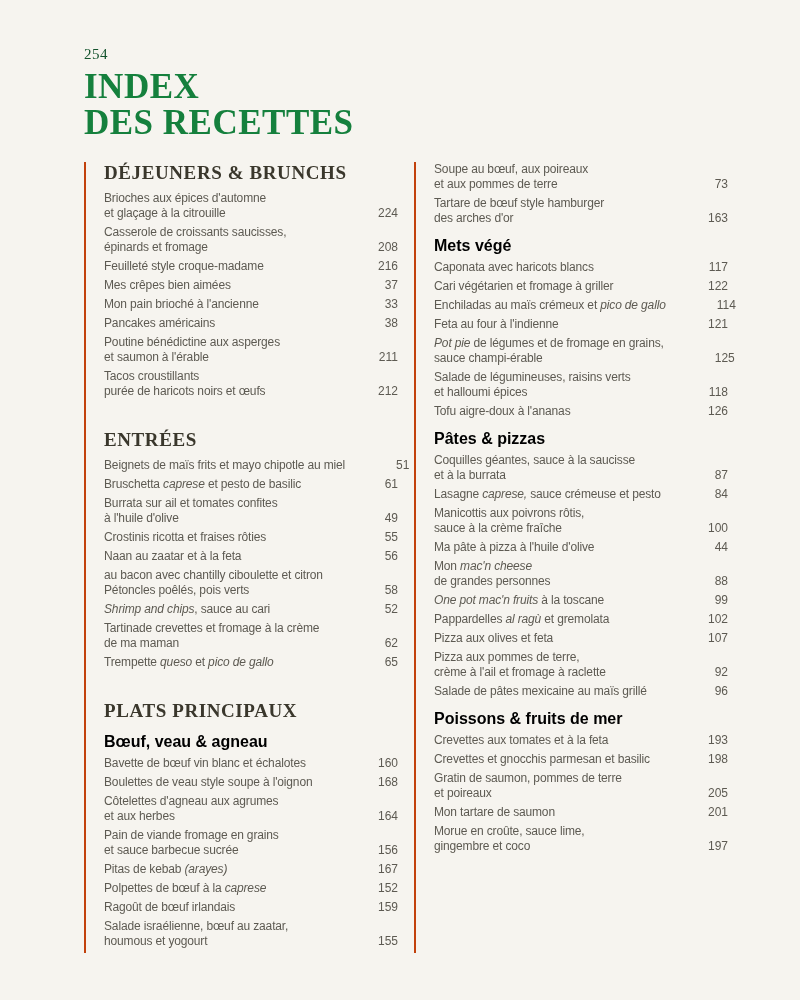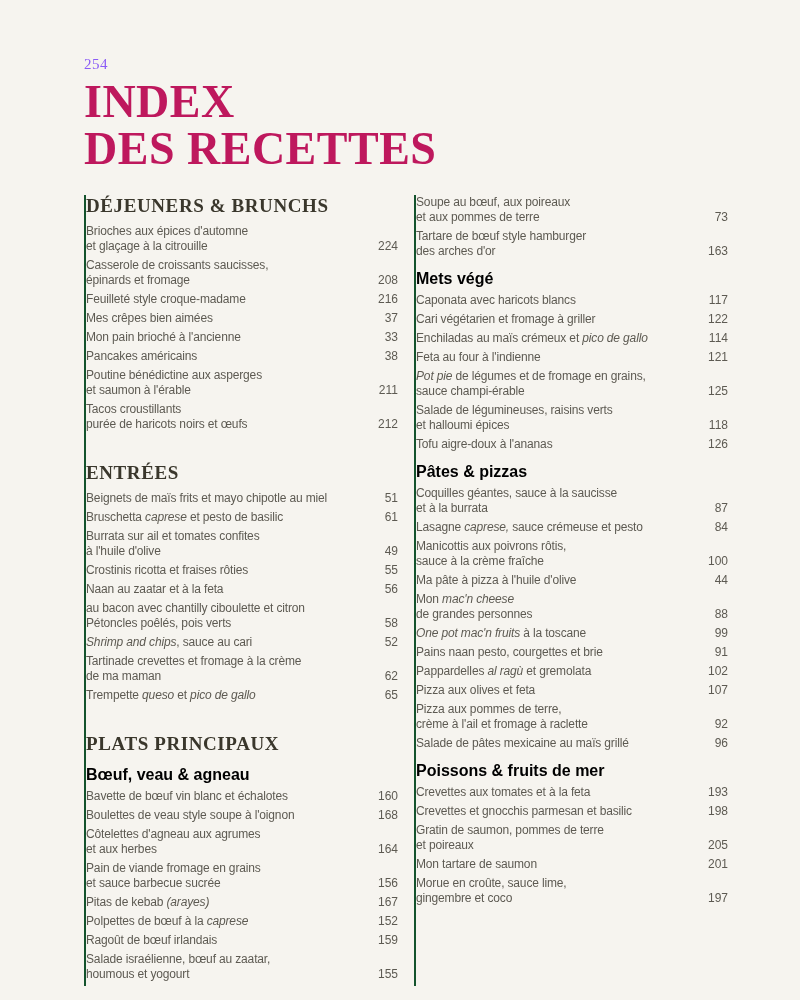--- a/index.html
+++ b/index.html
@@ -11,42 +11,42 @@
     font-family: "Liberation Sans", sans-serif;
     color: #5d5a52;
     overflow: hidden;
   }
   .page {
     padding: 46px 70px 0 84px;
   }
   .folio {
     font-family: "Liberation Serif", serif;
     font-size: 15px;
-    color: #8b5cf6;
+    color: #14532d;
     letter-spacing: 0.5px;
     margin-bottom: 6px;
-    margin-top: 10px;
   }
   .book-title {
     font-family: "Liberation Serif", serif;
-    font-size: 46px;
+    font-size: 35px;
     font-weight: 700;
     line-height: 1.02;
-    color: #be185d;
+    color: #15803d;
     letter-spacing: 0.5px;
     margin-bottom: 22px;
   }
   .columns {
     display: flex;
     gap: 16px;
     align-items: stretch;
   }
   .col {
     width: 314px;
-    border-left: 2px solid #14532d;
+    border-left: 2px solid #c2410c;
+    padding-left: 18px;
   }
   h2.section {
     font-family: "Liberation Serif", serif;
     font-size: 19px;
     font-weight: 700;
     letter-spacing: 0.6px;
     color: #3a372c;
     line-height: 22px;
     margin: 0 0 7px 0;
   }
@@ -352,26 +352,20 @@
           <div class="entry-page">88</div>
         </div>
         <div class="entry">
           <div class="entry-name">
             <span class="line"><em>One pot mac'n fruits</em> à la toscane</span>
           </div>
           <div class="entry-page">99</div>
         </div>
         <div class="entry">
           <div class="entry-name">
-            <span class="line">Pains naan pesto, courgettes et brie</span>
-          </div>
-          <div class="entry-page">91</div>
-        </div>
-        <div class="entry">
-          <div class="entry-name">
             <span class="line">Pappardelles <em>al ragù</em> et gremolata</span>
           </div>
           <div class="entry-page">102</div>
         </div>
         <div class="entry">
           <div class="entry-name">
             <span class="line">Pizza aux olives et feta</span>
           </div>
           <div class="entry-page">107</div>
         </div>

